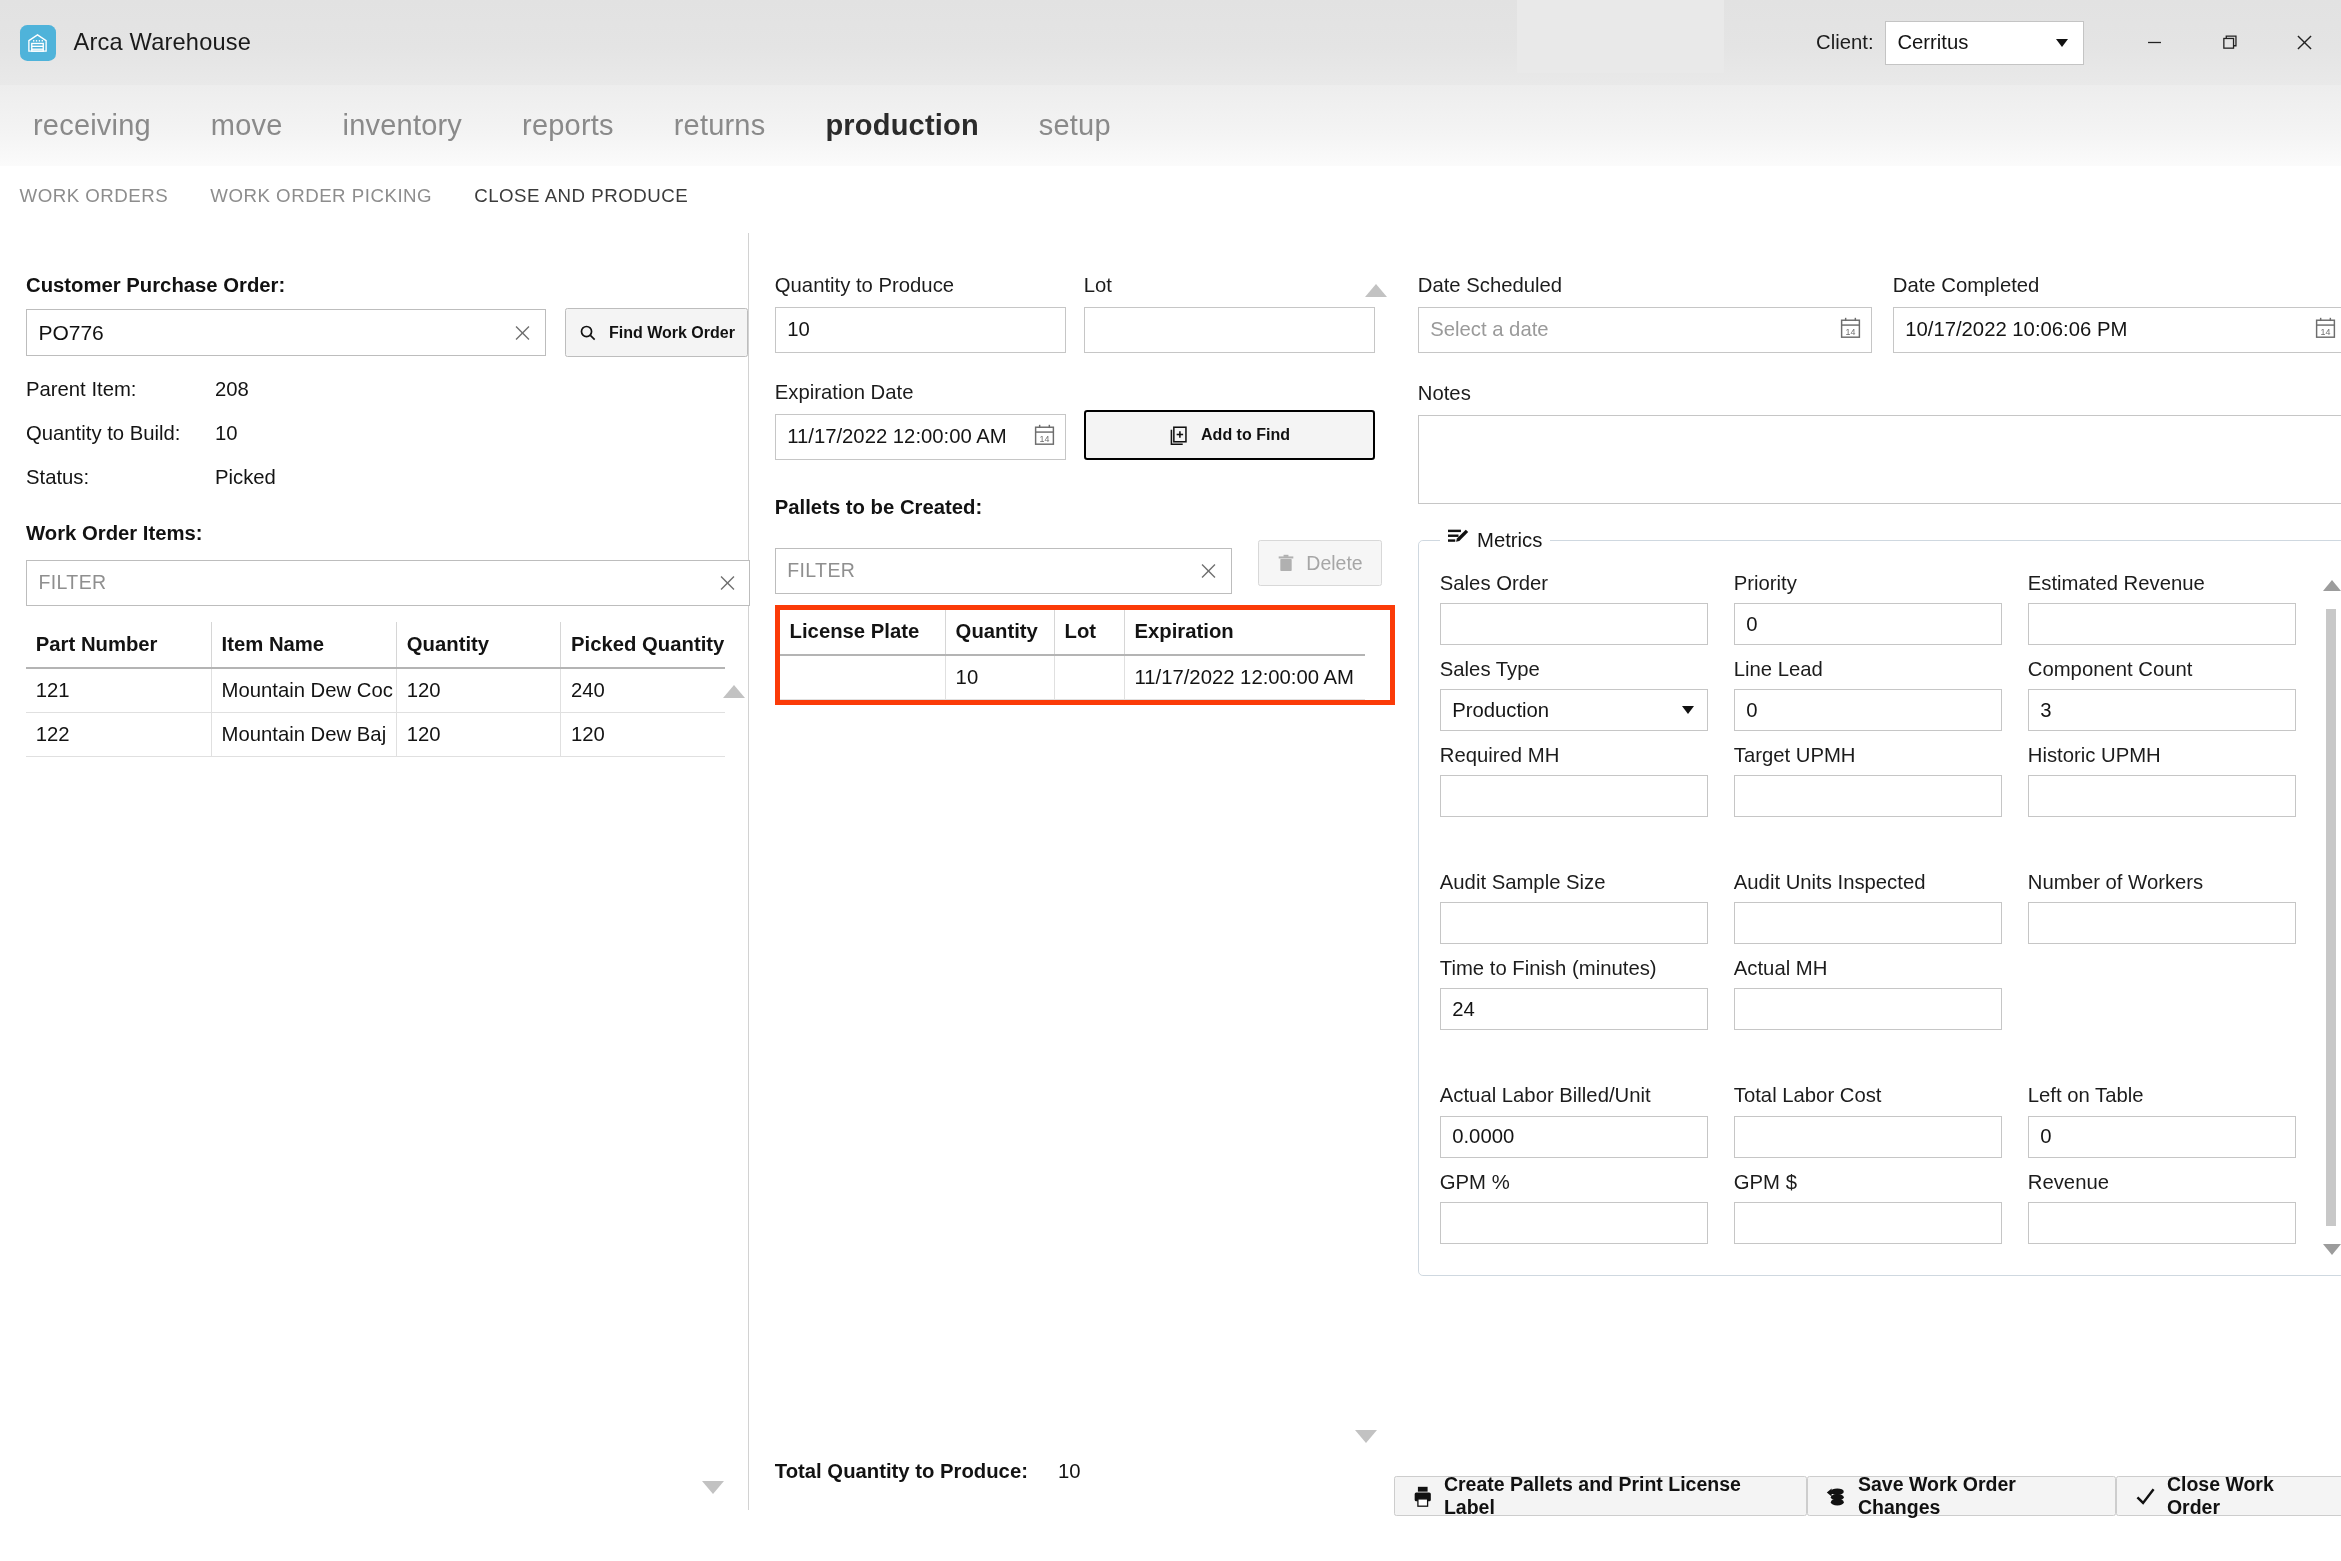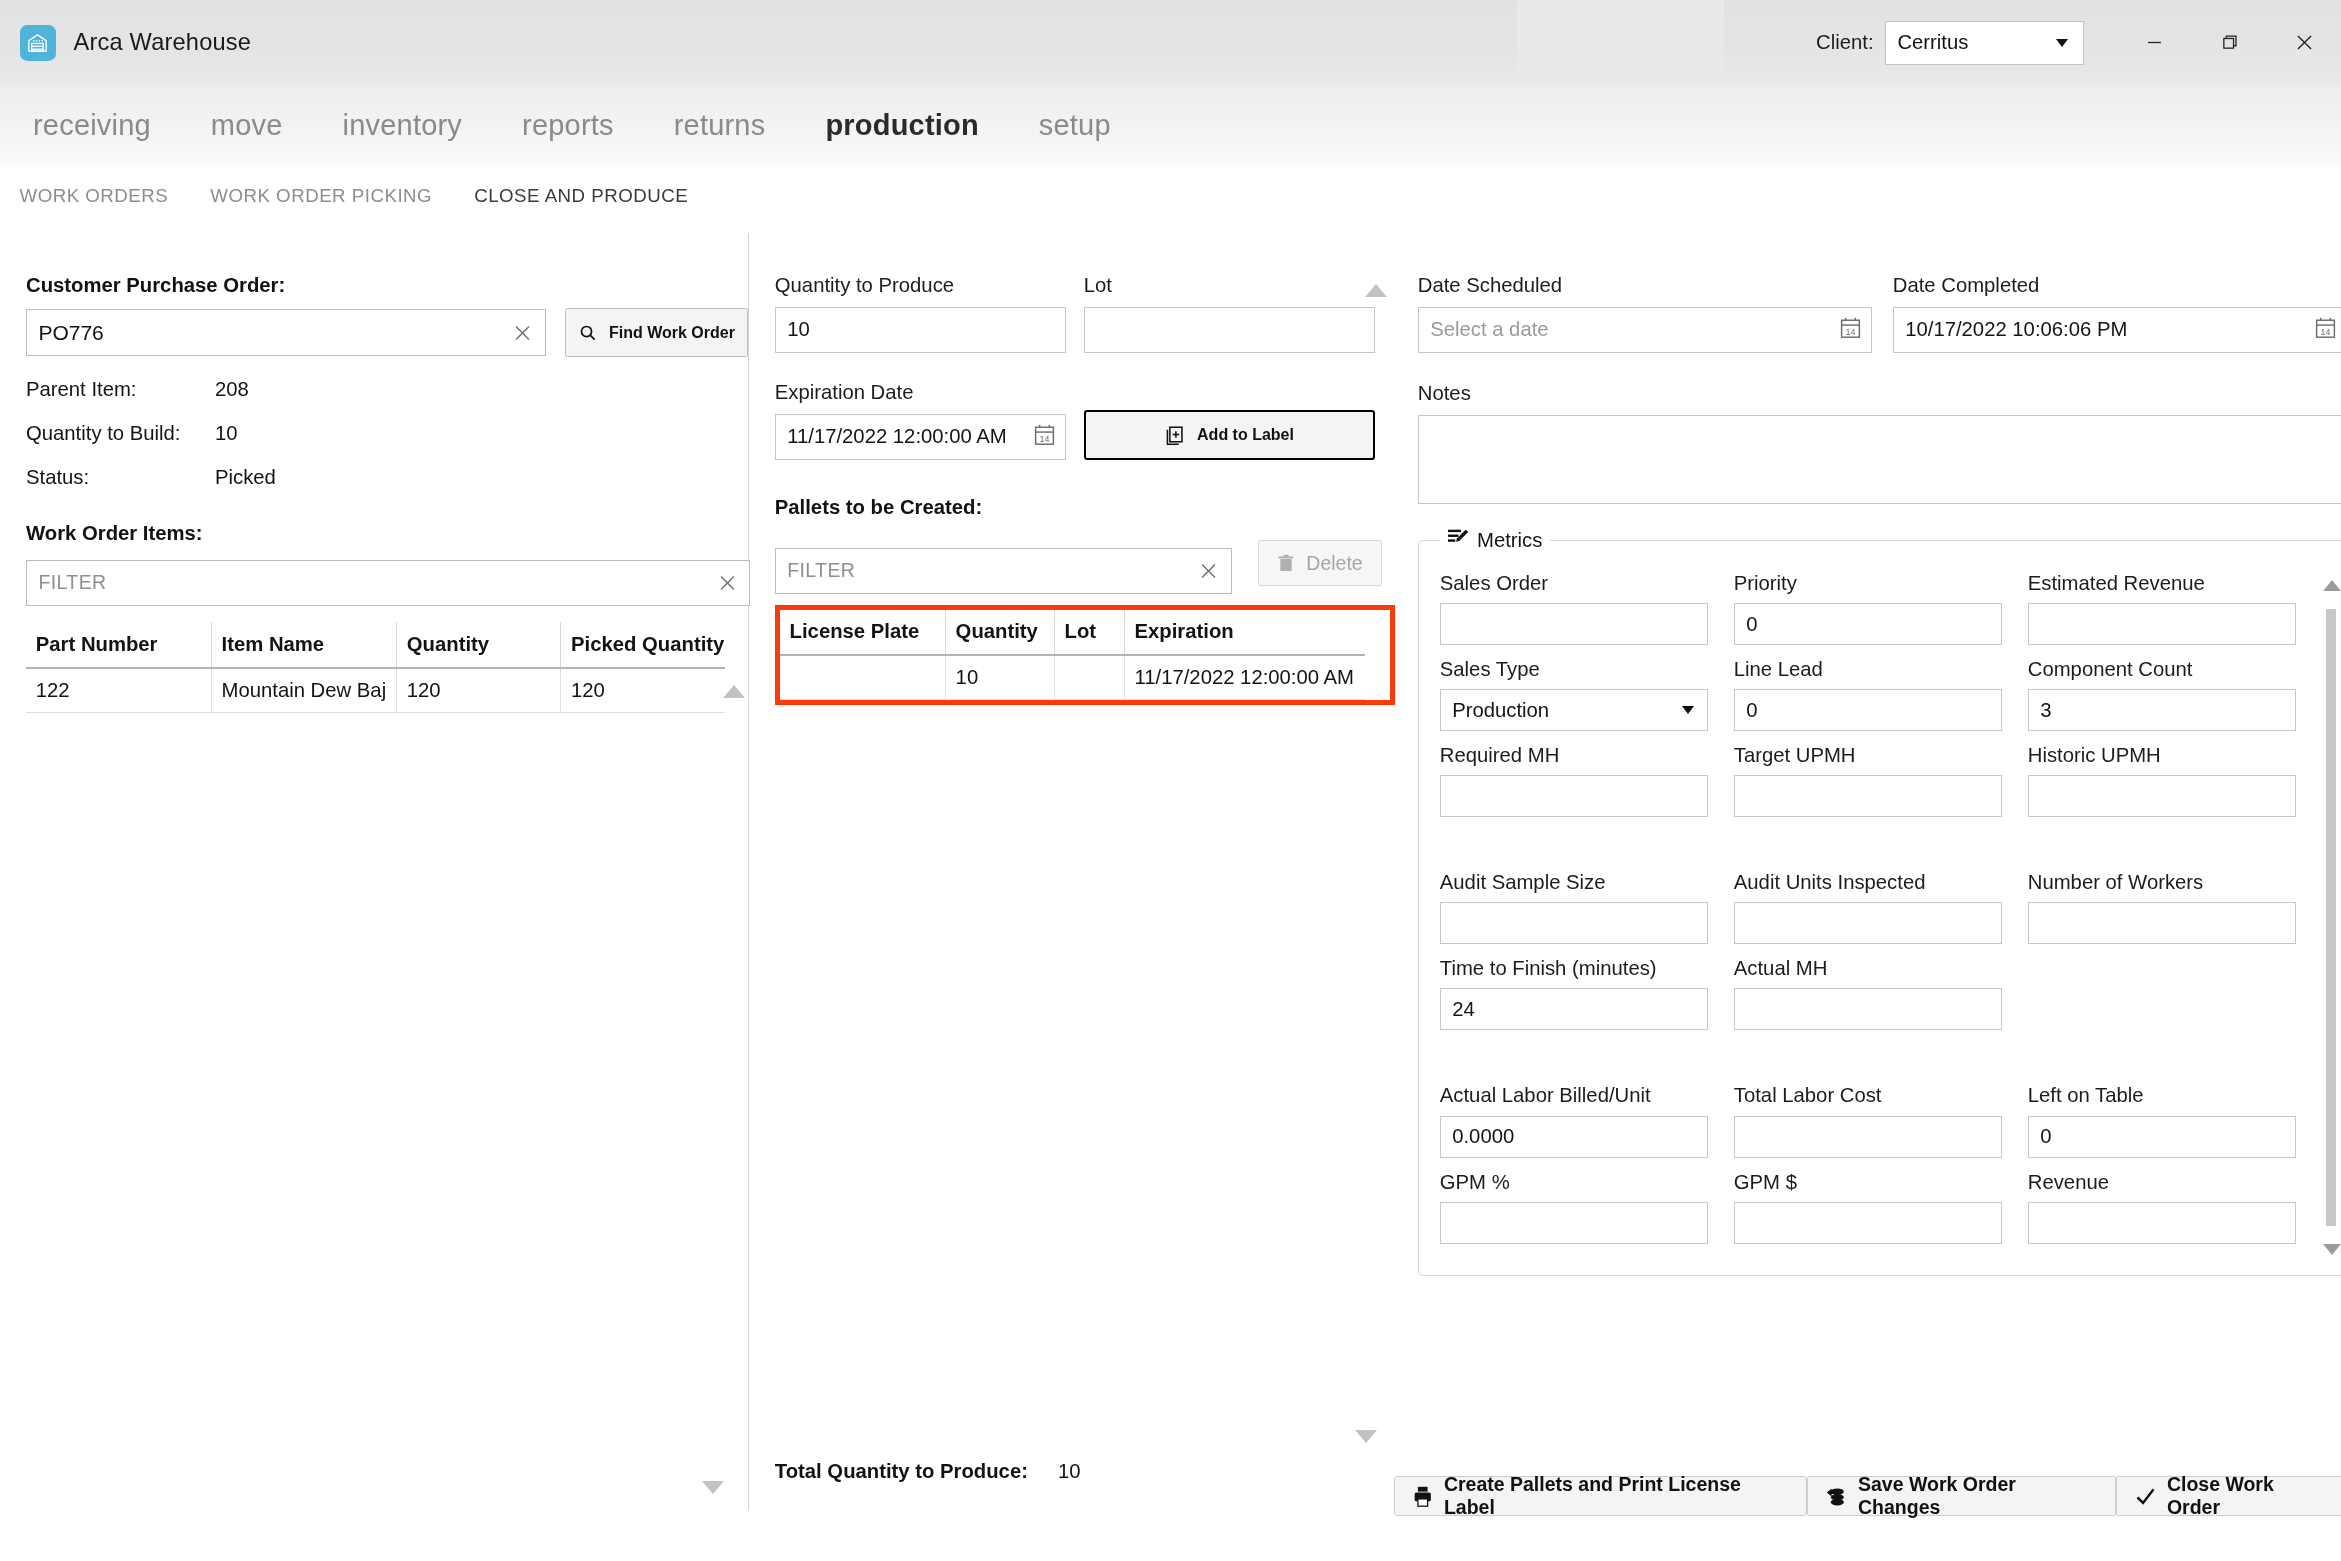--- a/index.html
+++ b/index.html
@@ -348,20 +348,26 @@
         <thead>
           <tr>
             <th>Part Number</th>
             <th>Item Name</th>
             <th>Quantity</th>
             <th>Picked Quantity</th>
           </tr>
         </thead>
         <tbody>
           <tr>
+            <td>121</td>
+            <td>Mountain Dew Coc</td>
+            <td>120</td>
+            <td>240</td>
+          </tr>
+          <tr>
             <td>122</td>
             <td>Mountain Dew Baj</td>
             <td>120</td>
             <td>120</td>
           </tr>
         </tbody>
       </table>
       <div class="scroll-up" style="right:4.9px; top:63px;"></div>
     </div>
 
@@ -404,21 +410,21 @@
       </div>
       <div class="btn btn-queue">
         <span class="ic">
           <svg width="21" height="21" viewBox="0 0 26 26" fill="none" stroke="#111" stroke-width="1.9">
             <rect x="6" y="4" width="15" height="18"></rect>
               <path d="M3 7 V25 H17"></path>
             <line x1="13.5" y1="9" x2="13.5" y2="17"></line>
               <line x1="9.5" y1="13" x2="17.5" y2="13"></line>
           </svg>
         </span>
-        <span>Add to Label</span>
+        <span>Add to Find</span>
       </div>
     </div>
 
     <div class="pallets-label">Pallets to be Created:</div>
 
     <div class="pal-row">
       <div class="filterbox pal-filter">
         <span>FILTER</span>
         <span class="xclear">
           <svg width="21" height="21" viewBox="0 0 26 26" stroke="#6d6d6d" stroke-width="1.7">

